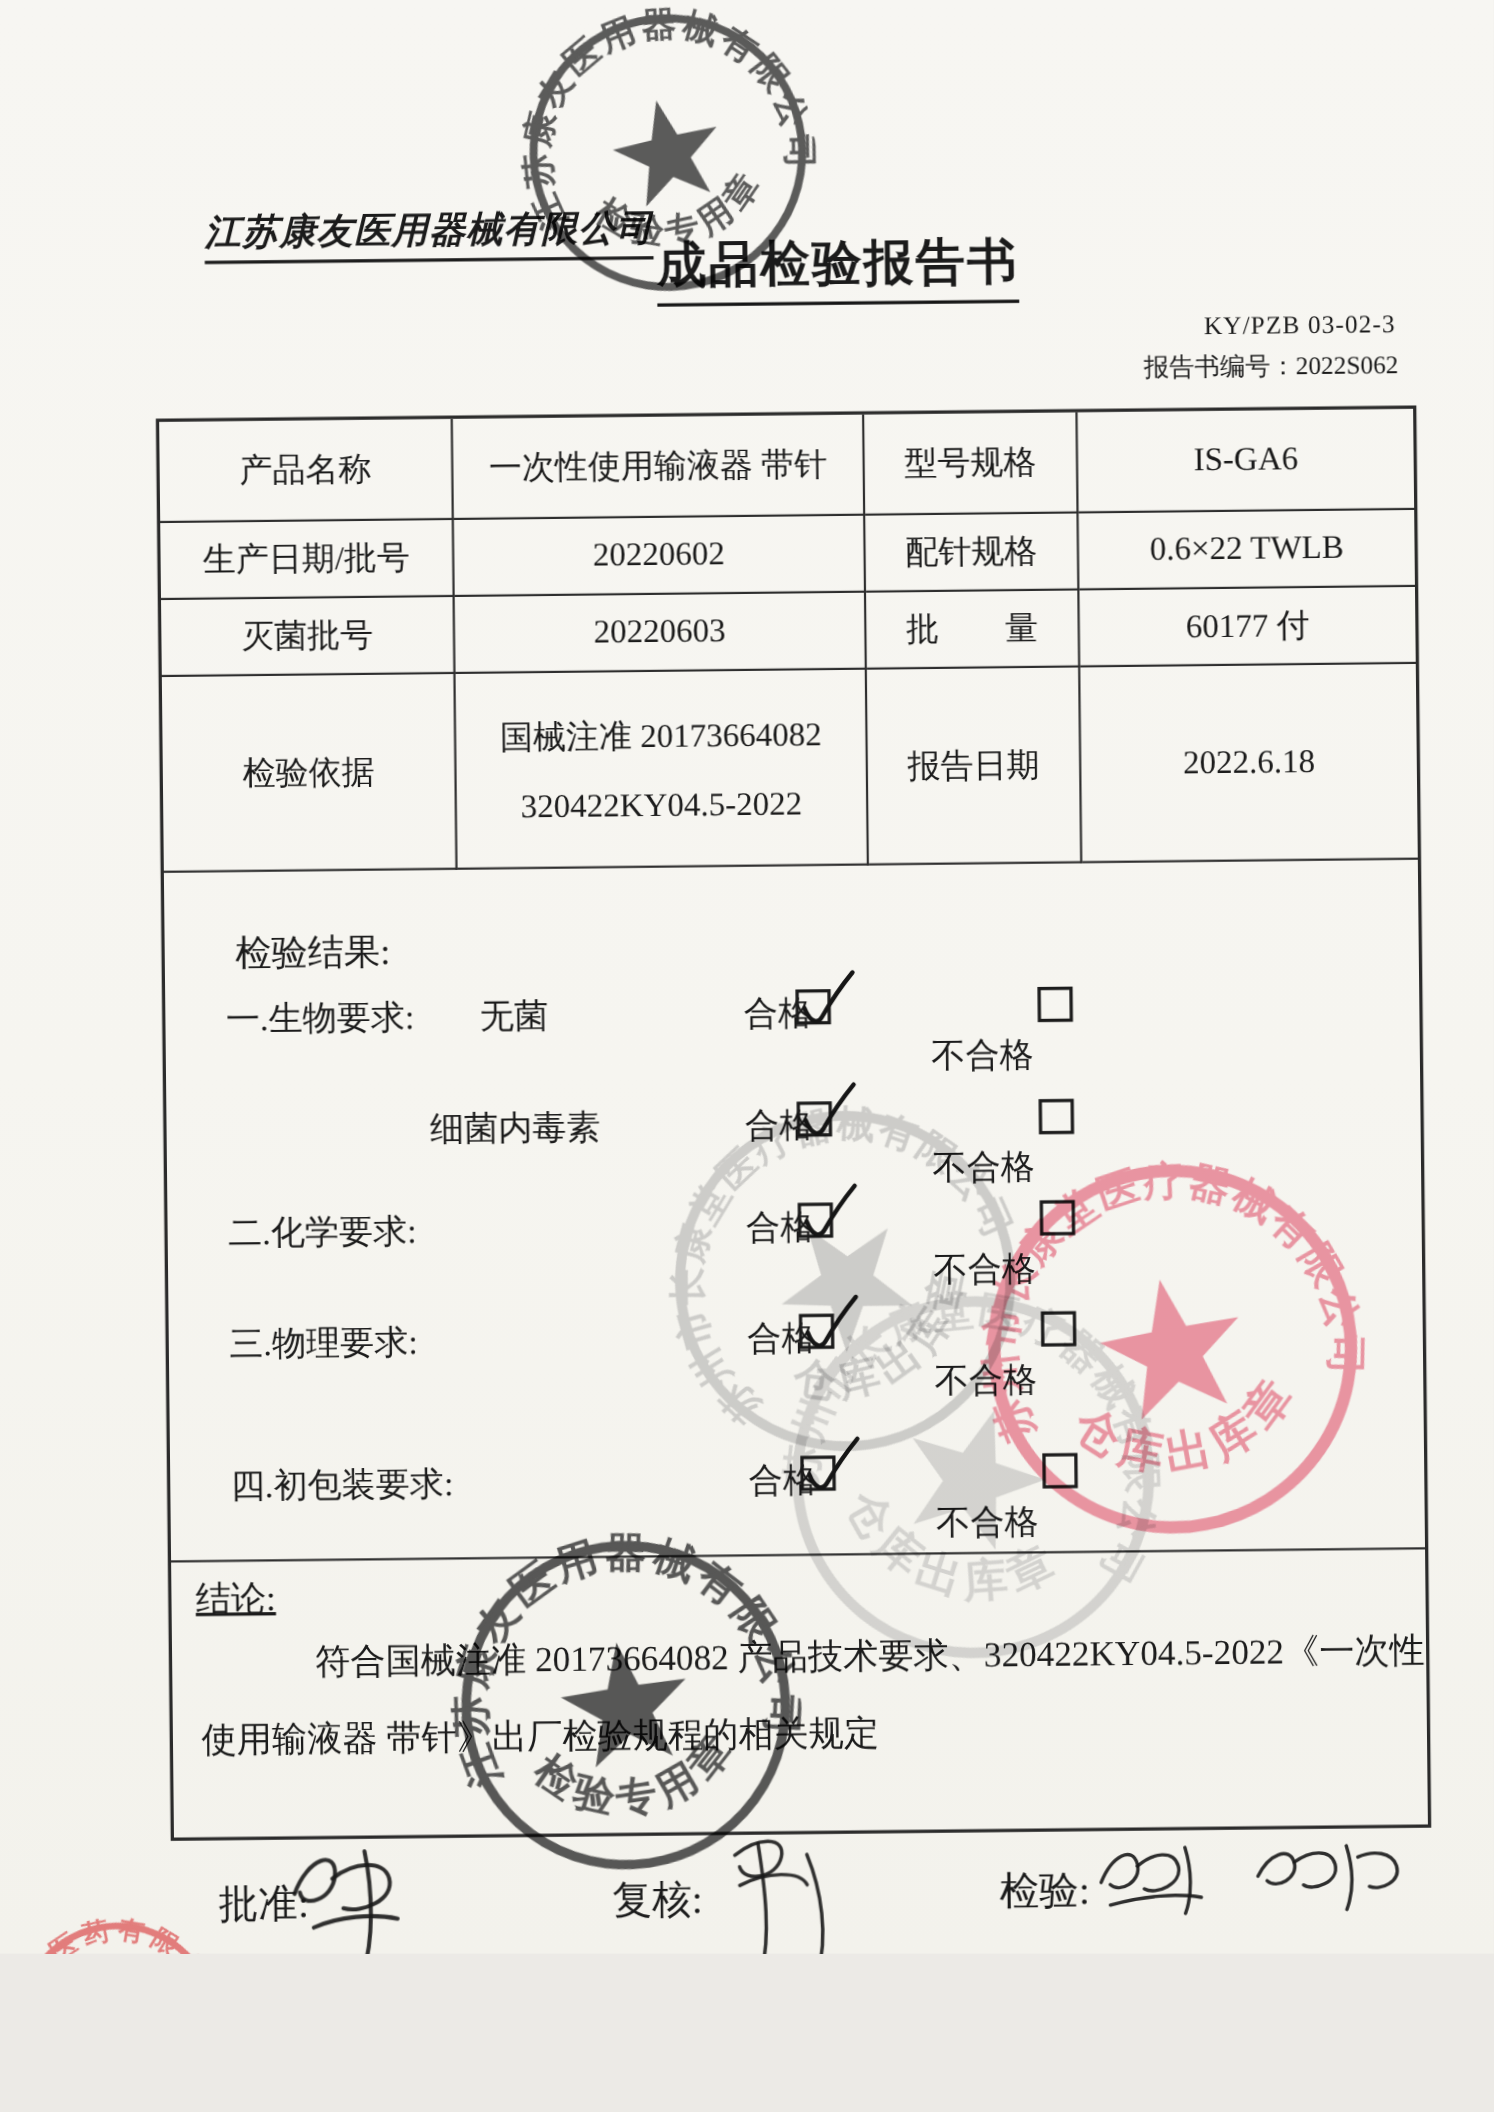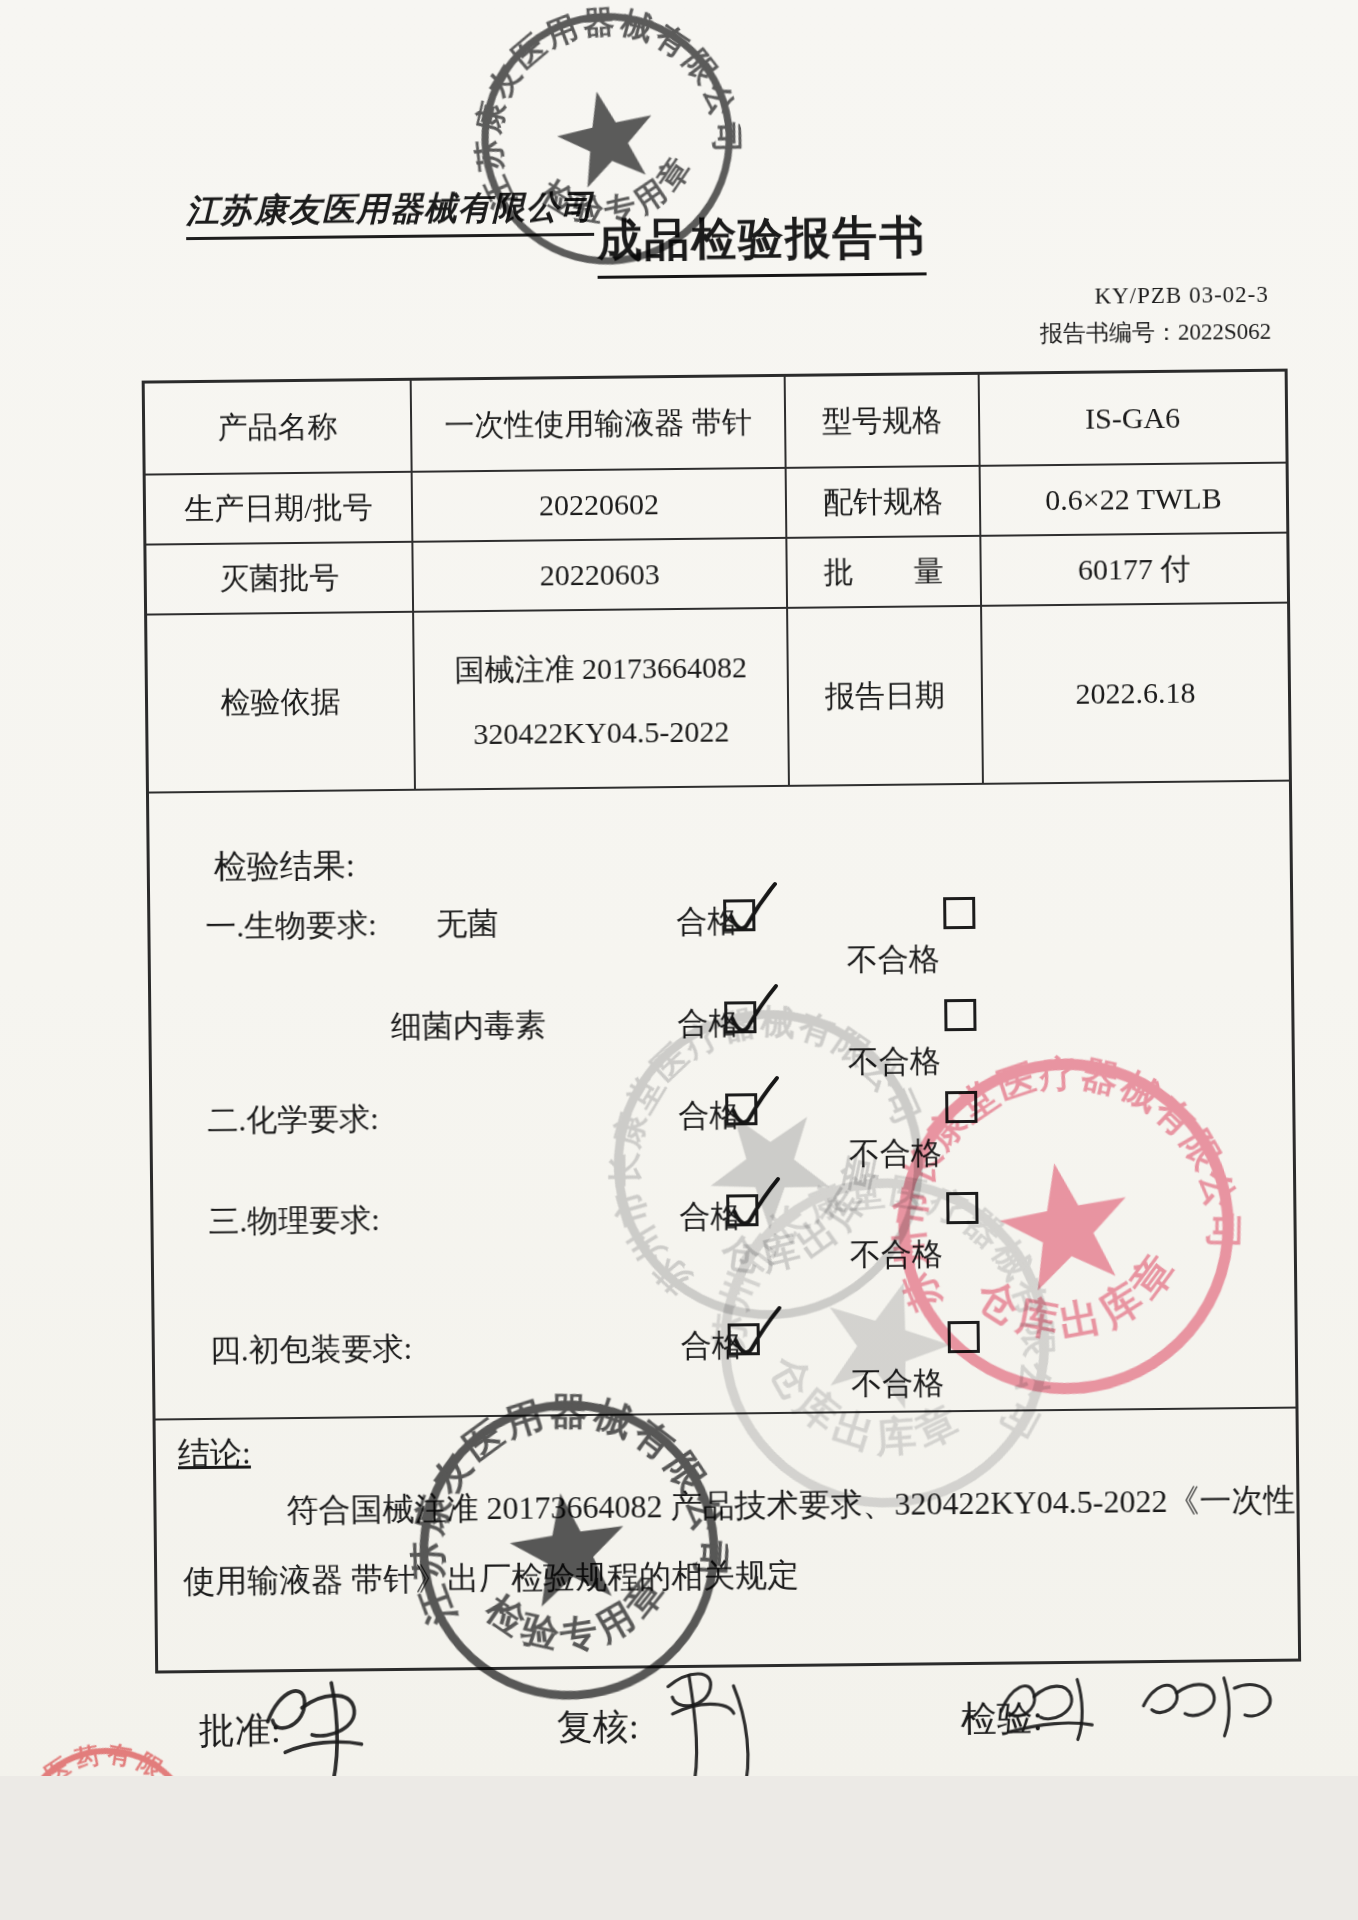--- a/index.html
+++ b/index.html
@@ -181,21 +181,21 @@
   </svg>
 
   <div class="sig-label" style="left:548px;top:1702px">复核:</div>
   <svg class="sig" style="left:628px;top:1652px" width="190" height="185" viewBox="0 0 180 170">
     <path d="M30,30 C50,14 74,14 70,32 C66,50 38,54 34,40"></path>
     <path d="M34,56 C58,44 86,44 92,56"></path>
     <path d="M50,20 C56,60 60,100 52,130 C46,152 32,156 30,140"></path>
     <path d="M92,30 C104,60 110,100 100,134 C94,154 78,158 76,142 C74,126 88,120 98,128"></path>
   </svg>
 
-  <div class="sig-label" style="left:952px;top:1698px">检验:</div>
+  <div class="sig-label" style="left:900px;top:1698px">检验:</div>
   <svg class="sig" style="left:980px;top:1662px" width="310" height="95" viewBox="0 0 300 90">
     <path d="M12,50 C22,26 40,18 44,34 C48,50 28,60 20,52"></path>
     <path d="M44,36 C58,24 76,22 80,36 C84,52 60,62 50,56"></path>
     <path d="M86,20 C92,40 92,62 86,78"></path>
     <path d="M20,70 C50,62 80,60 100,64"></path>
     <path d="M150,46 C160,26 178,20 182,34 C186,48 166,58 158,50"></path>
     <path d="M182,34 C196,24 214,22 218,36 C222,52 198,60 190,54"></path>
     <path d="M228,20 C234,40 234,60 228,76"></path>
     <path d="M238,30 C252,24 268,26 272,38 C276,52 258,60 248,56"></path>
   </svg>

